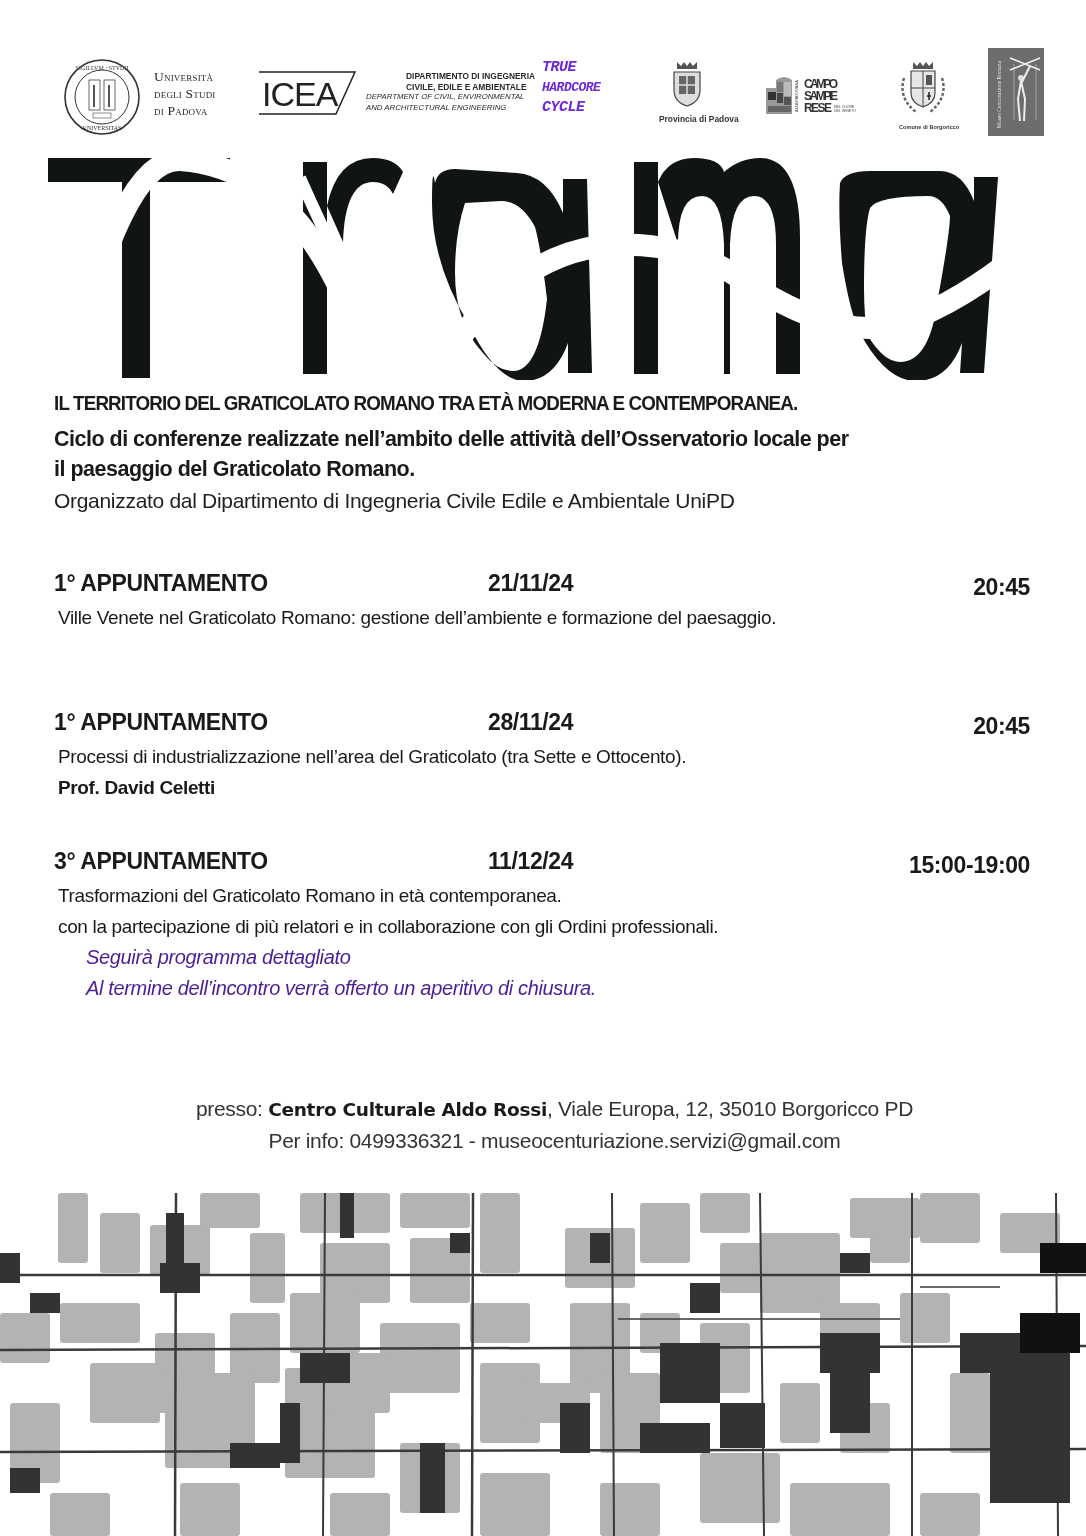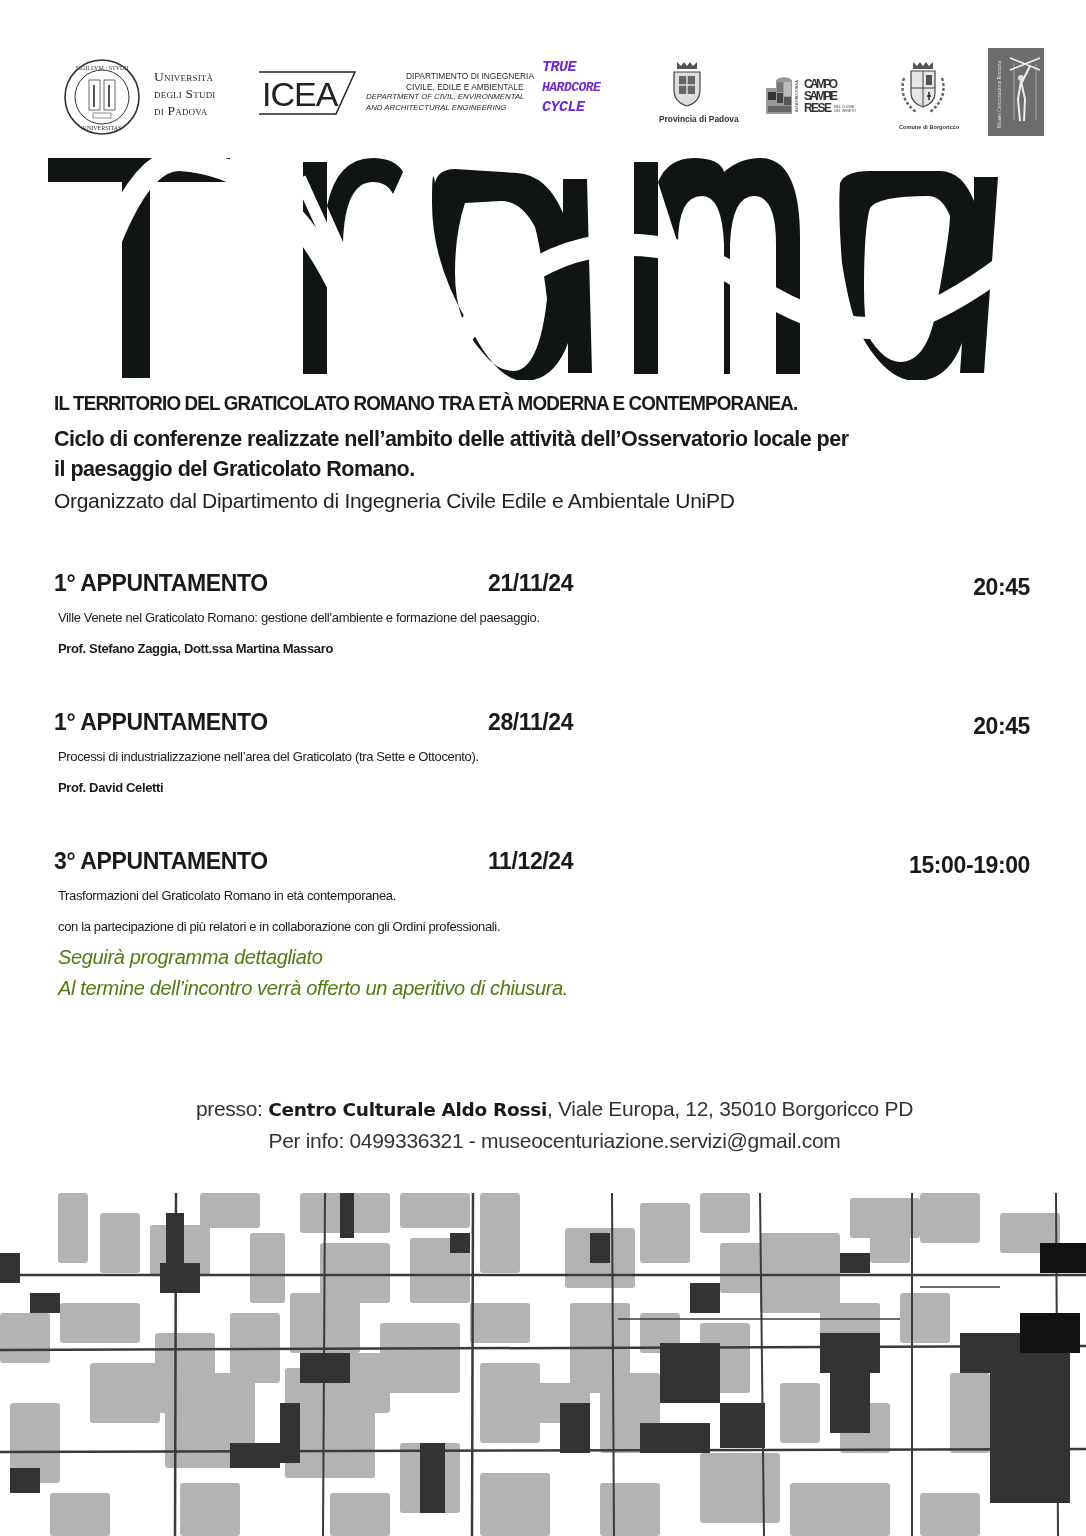--- a/index.html
+++ b/index.html
@@ -6,21 +6,21 @@
   html, body { width: 1086px; height: 1536px; background: #ffffff; overflow: hidden; }
   body { position: relative; font-family: "Liberation Sans", sans-serif; color: #1a1a1a; }
 
   
   .logos { position: absolute; top: 44px; left: 12px; width: 1086px; height: 100px; }
   .logo { position: absolute; }
   .unipd-seal { left: 51px; top: 14px; width: 78px; height: 78px; }
   .unipd-text { left: 142px; top: 24px; font-family: "Liberation Serif", serif; font-size: 13.5px; line-height: 17px; color: #2a2a2a; font-variant: small-caps; letter-spacing: 0.2px; }
   .icea-box { left: 246px; top: 25px; width: 100px; height: 48px; }
   .icea-text { left: 354px; top: 27px; font-size: 8.4px; line-height: 10.6px; color: #2a2a2a; }
-  .icea-text .b { font-weight: normal; padding-left: 40px; }
+  .icea-text .b { font-weight: bold; padding-left: 40px; }
   .icea-text .i { font-style: italic; font-size: 7.8px; }
   .thc { left: 530px; top: 14px; width: 72px; height: 70px; }
   .thc-text { font-family: Liberation Mono, monospace; font-weight: bold; font-style: italic; font-size: 15px; line-height: 20px; color: #6d28d9; letter-spacing: -0.5px; }
   .prov-crest { left: 656px; top: 14px; width: 38px; height: 52px; }
   .prov-text { left: 628px; top: 70px; font-size: 8.4px; font-weight: bold; color: #333; white-space: nowrap; padding-left: 19px; }
   .csr { left: 752px; top: 30px; width: 120px; height: 42px; }
   .bor-crest { left: 884px; top: 14px; width: 54px; height: 62px; }
   .bor-text { left: 887px; top: 80px; font-size: 5.6px; font-weight: bold; color: #333; white-space: nowrap; }
   .museo { left: 976px; top: 4px; width: 56px; height: 88px; background: #6d6d6b; }
 
@@ -32,23 +32,23 @@
   .sub-main { top: 392px; font-size: 20px; font-weight: bold; letter-spacing: -0.9px; transform: scaleX(0.94); transform-origin: left; }
   .sub-cycle { top: 424px; font-size: 21.5px; font-weight: bold; line-height: 30px; letter-spacing: -0.5px; }
   .sub-org { top: 489px; font-size: 21px; letter-spacing: -0.3px; color: #222; }
 
   
   .appt { position: absolute; left: 54px; width: 980px; }
   .appt-head { position: relative; height: 32px; font-size: 23px; font-weight: bold; letter-spacing: -0.4px; }
   .appt-head .num { position: absolute; left: 0; top: 0; }
   .appt-head .date { position: absolute; left: 434px; top: 0; }
   .appt-head .time { position: absolute; right: 4px; top: 4px; }
-  .appt-line { font-size: 13px; line-height: 31px; letter-spacing: -0.35px; padding-left: 4px; white-space: nowrap; }
+  .appt-line { font-size: 19px; line-height: 31px; letter-spacing: -0.35px; padding-left: 4px; white-space: nowrap; }
   .appt-line.b { font-weight: bold; }
-  .appt-line.it { font-style: italic; color: #4d7c0f; font-size: 20px; }
+  .appt-line.it { font-style: italic; color: #4c1d95; font-size: 20px; margin-left: 28px; }
 
   
   .venue { position: absolute; left: 0; width: 1086px; text-align: center; font-size: 21px; color: #333; letter-spacing: -0.3px; white-space: nowrap; padding-left: 23px; }
   .venue b { color: #1a1a1a; font-family: "DejaVu Sans", sans-serif; font-size: 18.5px; }
 
   
   .map { position: absolute; left: 0; top: 1193px; width: 1086px; height: 343px; overflow: hidden; background: #ffffff; }
 </style>
 </head>
 <body>
@@ -161,21 +161,20 @@
 </div>
 <div class="sub sub-org">Organizzato dal Dipartimento di Ingegneria Civile Edile e Ambientale UniPD</div>
 
 <div class="appt" style="top:570px">
   <div class="appt-head">
     <span class="num">1° APPUNTAMENTO</span>
     <span class="date">21/11/24</span>
     <span class="time">20:45</span>
   </div>
   <div class="appt-line">Ville Venete nel Graticolato Romano: gestione dell’ambiente e formazione del paesaggio.</div>
-  <div class="appt-line b">Prof. Stefano Zaggia, Dott.ssa Martina Massaro</div>
 </div>
 
 <div class="appt" style="top:709px">
   <div class="appt-head">
     <span class="num">1° APPUNTAMENTO</span>
     <span class="date">28/11/24</span>
     <span class="time">20:45</span>
   </div>
   <div class="appt-line">Processi di industrializzazione nell’area del Graticolato (tra Sette e Ottocento).</div>
   <div class="appt-line b">Prof. David Celetti</div>

